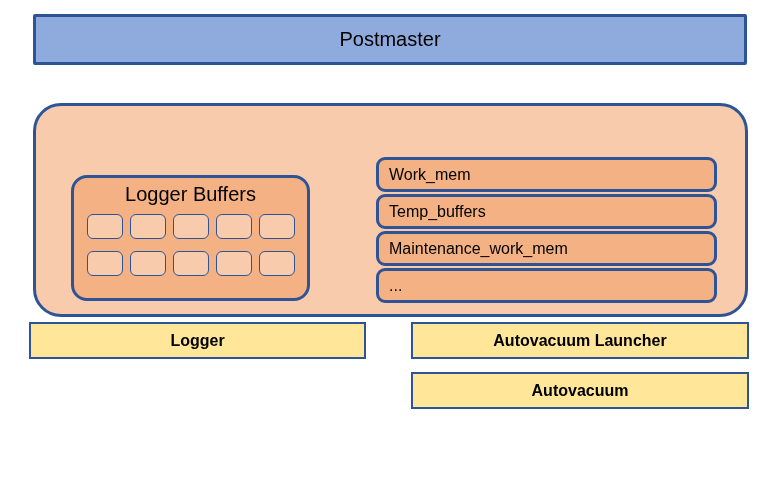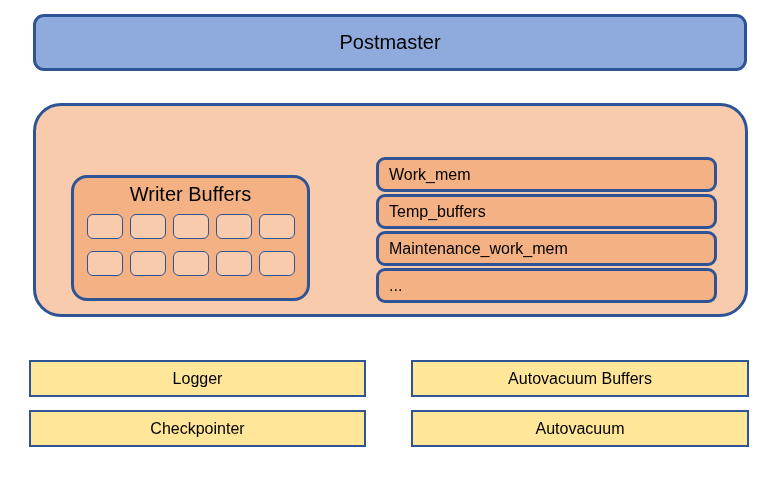--- a/index.html
+++ b/index.html
@@ -10,24 +10,24 @@
     color: #000000;
     position: relative;
     overflow: hidden;
   }
   .canvas { position: absolute; inset: 0; }
 
   
   .postmaster {
     position: absolute;
     left: 33px; top: 14px;
-    width: 714px; height: 57px;
+    width: 714px; height: 51px;
     background: #8FAADC;
     border: 3px solid #2F5496;
-    border-radius: 11px;
+    border-radius: 2px;
     display: flex; align-items: center; justify-content: center;
     font-size: 20px;
   }
 
   
   .memory-container {
     position: absolute;
     left: 33px; top: 103px;
     width: 715px; height: 214px;
     background: #F8CBAD;
@@ -77,23 +77,24 @@
     border: 3px solid #2F5496;
     border-radius: 9px;
     display: flex; align-items: center;
     padding-left: 10px;
     font-size: 16px;
   }
 
   
   .proc-col {
     position: absolute;
-    top: 360px;
+    top: 322px;
     display: flex; flex-direction: column;
     gap: 13px;
+    font-weight: bold;
   }
   .proc-col.left  { left: 29px;  width: 337px; }
   .proc-col.right { left: 411px; width: 338px; }
   .proc-box {
     height: 37px;
     background: #FFE699;
     border: 2px solid #2F5496;
     display: flex; align-items: center; justify-content: center;
     font-size: 16px;
   }
@@ -103,21 +104,21 @@
 
 <div class="canvas">
 
   <div class="postmaster">
     <span>Postmaster</span>
   </div>
 
   <div class="memory-container">
 
     <div class="shared-buffers">
-      <div class="sb-title">Writer Buffers</div>
+      <div class="sb-title">Logger Buffers</div>
       <div class="sb-grid">
         <div class="sb-cell"></div>
         <div class="sb-cell"></div>
         <div class="sb-cell"></div>
         <div class="sb-cell"></div>
         <div class="sb-cell"></div>
         <div class="sb-cell"></div>
         <div class="sb-cell"></div>
         <div class="sb-cell"></div>
         <div class="sb-cell"></div>
@@ -139,27 +140,24 @@
         <span>...</span>
       </div>
     </div>
 
   </div>
 
   <div class="proc-col left">
     <div class="proc-box">
       <span>Logger</span>
     </div>
-    <div class="proc-box">
-      <span>Checkpointer</span>
-    </div>
   </div>
 
   <div class="proc-col right">
     <div class="proc-box">
-      <span>Autovacuum Buffers</span>
+      <span>Autovacuum Launcher</span>
     </div>
     <div class="proc-box">
       <span>Autovacuum</span>
     </div>
   </div>
 
 </div>
 
 </body></html>

